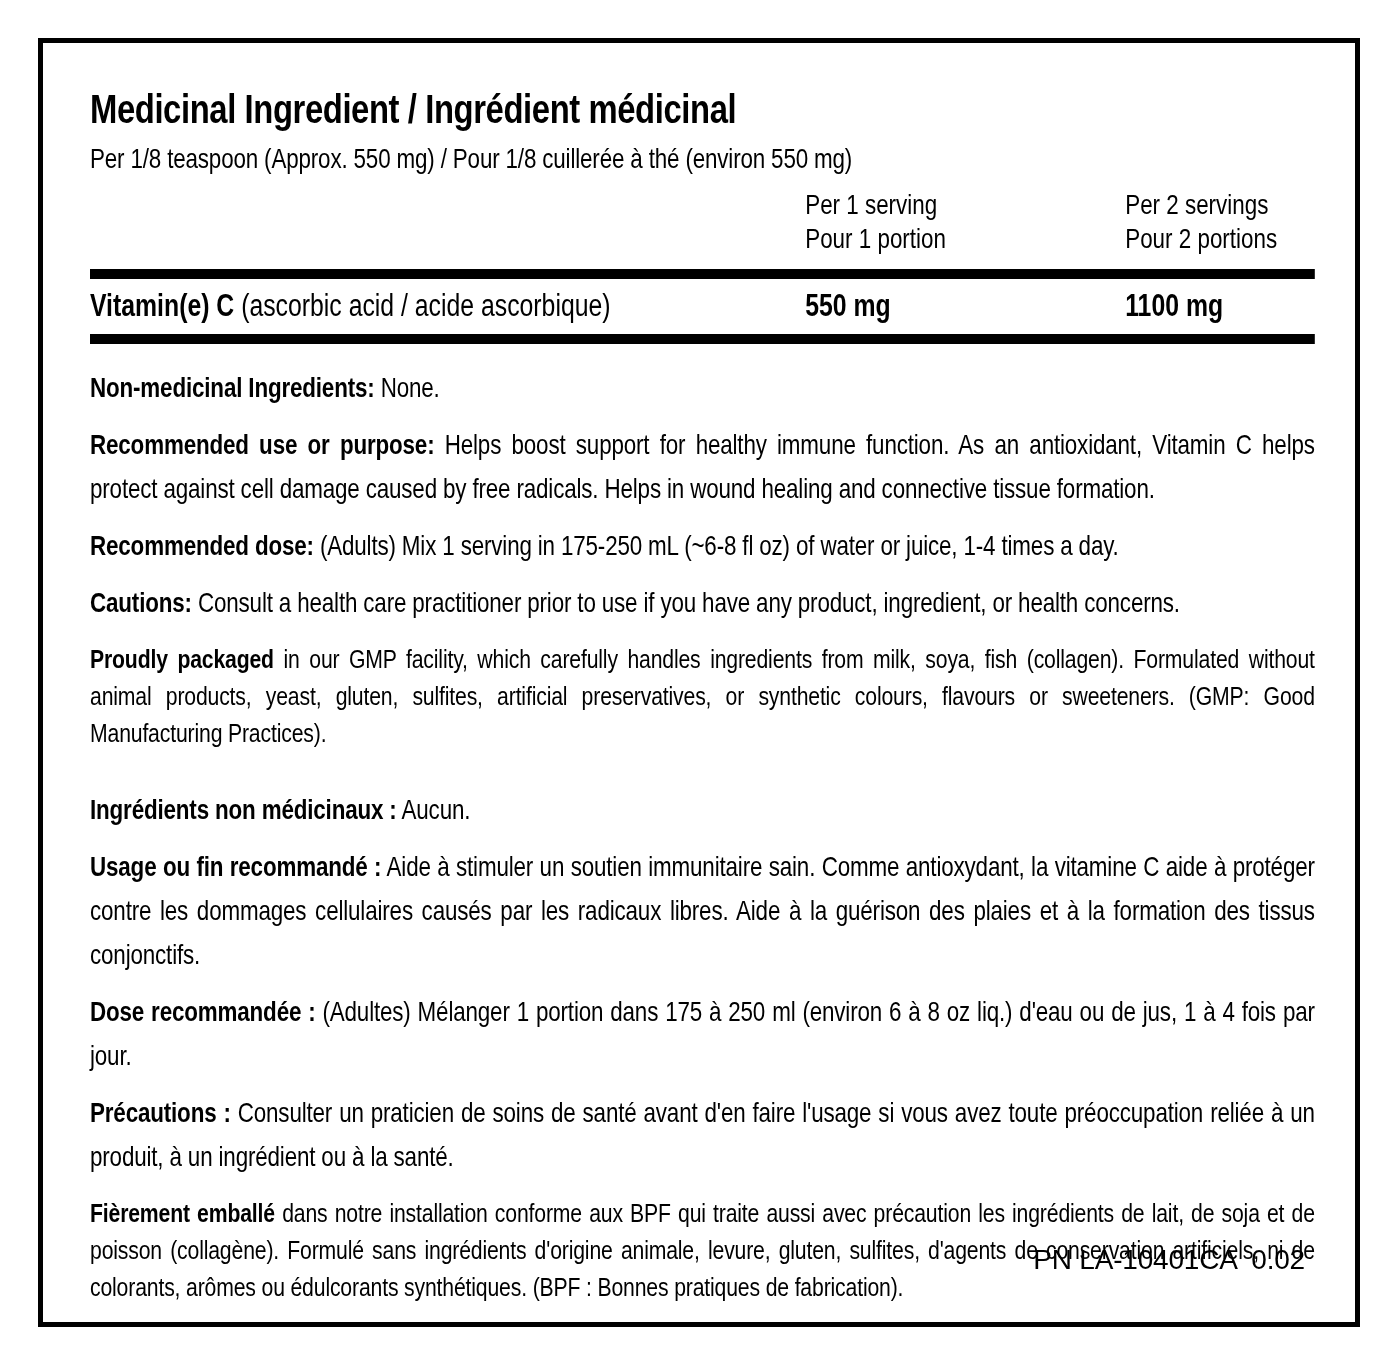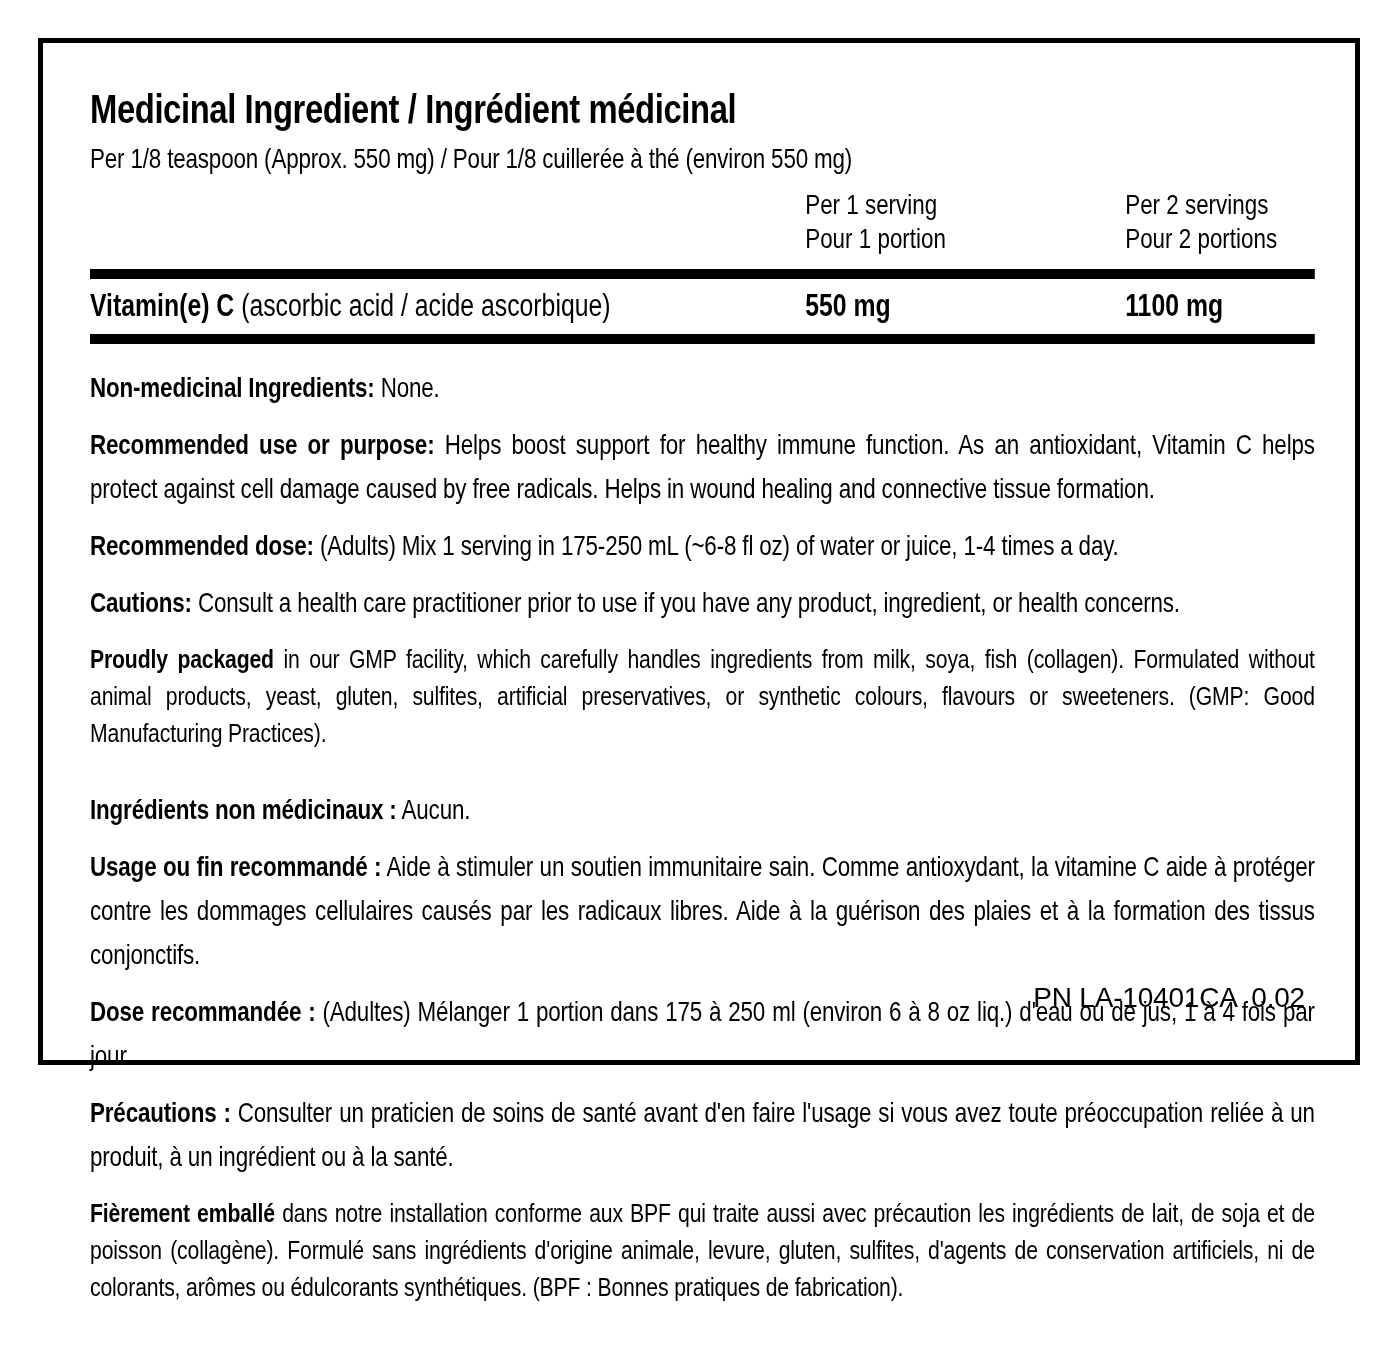--- a/index.html
+++ b/index.html
@@ -15,21 +15,21 @@
     width: 1400px;
     height: 1371px;
     background: #ffffff;
     overflow: hidden;
   }
   .frame {
     position: absolute;
     left: 38px;
     top: 38px;
     width: 1322px;
-    height: 1027px;
+    height: 1289px;
     box-sizing: border-box;
     border: 5px solid #000000;
     background: #ffffff;
     padding: 44px 0 0 47px;
   }
   
   .condense {
     width: 1531px;
     transform: scaleX(0.80);
     transform-origin: 0 0;

